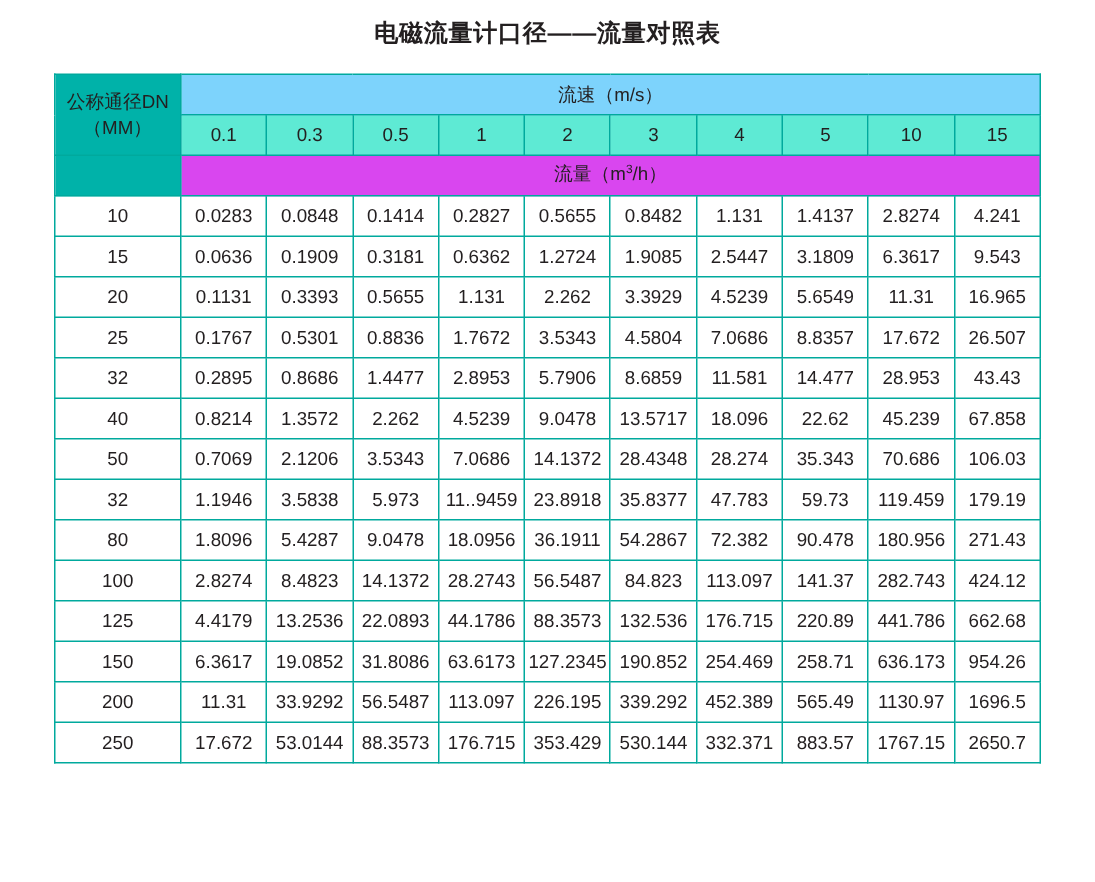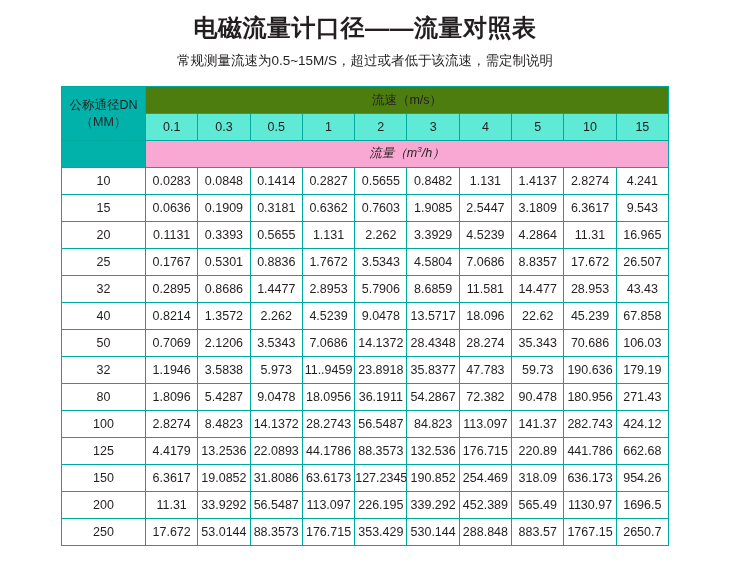--- a/index.html
+++ b/index.html
@@ -14,36 +14,36 @@
     color: #231f20;
     overflow: hidden;
   }
   .page {
     width: 730px;
     box-sizing: border-box;
     padding: 6px 8px 0 8px;
   }
   .title {
     text-align: center;
-    font-size: 24px;
+    font-size: 16px;
     font-weight: bold;
     color: #231f20;
     letter-spacing: 0.5px;
     margin-top: 6px;
     margin-bottom: 8px;
   }
   .subtitle {
     text-align: center;
     font-size: 13.5px;
     color: #231f20;
     margin-bottom: 12px;
   }
   table.flowtable {
     border-collapse: collapse;
-    width: 608px;
+    width: 658px;
     margin: 16px auto;
     table-layout: fixed;
   }
   table.flowtable td, table.flowtable th {
     border: 1px solid #00a99d;
     text-align: center;
     vertical-align: middle;
     font-size: 12.5px;
     font-weight: normal;
     color: #231f20;
@@ -52,56 +52,54 @@
     box-sizing: border-box;
   }
   .hdr-corner {
     background: #00b2a9;
     color: #ffffff;
     font-size: 12.5px;
     line-height: 1.35;
     width: 84px;
   }
   .hdr-span {
-    background: #4d7c0f;
+    background: #7dd3fc;
     color: #ffffff;
     font-size: 13.5px;
   }
   .hdr-sub {
     background: #5eead4;
     color: #ffffff;
     font-size: 13px;
     height: 26px;
   }
   .hdr-flow {
-    background: #f9a8d4;
+    background: #d946ef;
     color: #ffffff;
     font-size: 13.5px;
     height: 26px;
-    font-style: italic;
   }
   .dncell {
     background: #ffffff;
     font-size: 12.5px;
   }
   .datacell {
     background: #ffffff;
   }
   sup {
     font-size: 8px;
     vertical-align: super;
   }
 </style>
 </head>
 <body>
 
 <div class="page">
 
   <div class="title">电磁流量计口径——流量对照表</div>
-  <div class="subtitle">常规测量流速为0.5~15M/S，超过或者低于该流速，需定制说明</div>
 
   <table class="flowtable">
     <tbody id="table-body">
       <tr>
         <td class="hdr-corner" rowspan="2">
           <div>公称通径DN</div>
           <div>（MM）</div>
         </td>
         <td class="hdr-span" colspan="10">流速（m/s）</td>
       </tr>
@@ -135,37 +133,37 @@
           <td class="datacell">1.4137</td>
           <td class="datacell">2.8274</td>
           <td class="datacell">4.241</td>
         </tr>
         <tr>
           <td class="dncell">15</td>
           <td class="datacell">0.0636</td>
           <td class="datacell">0.1909</td>
           <td class="datacell">0.3181</td>
           <td class="datacell">0.6362</td>
-          <td class="datacell">0.7603</td>
+          <td class="datacell">1.2724</td>
           <td class="datacell">1.9085</td>
           <td class="datacell">2.5447</td>
           <td class="datacell">3.1809</td>
           <td class="datacell">6.3617</td>
           <td class="datacell">9.543</td>
         </tr>
         <tr>
           <td class="dncell">20</td>
           <td class="datacell">0.1131</td>
           <td class="datacell">0.3393</td>
           <td class="datacell">0.5655</td>
           <td class="datacell">1.131</td>
           <td class="datacell">2.262</td>
           <td class="datacell">3.3929</td>
           <td class="datacell">4.5239</td>
-          <td class="datacell">4.2864</td>
+          <td class="datacell">5.6549</td>
           <td class="datacell">11.31</td>
           <td class="datacell">16.965</td>
         </tr>
         <tr>
           <td class="dncell">25</td>
           <td class="datacell">0.1767</td>
           <td class="datacell">0.5301</td>
           <td class="datacell">0.8836</td>
           <td class="datacell">1.7672</td>
           <td class="datacell">3.5343</td>
@@ -217,21 +215,21 @@
         <tr>
           <td class="dncell">32</td>
           <td class="datacell">1.1946</td>
           <td class="datacell">3.5838</td>
           <td class="datacell">5.973</td>
           <td class="datacell">11..9459</td>
           <td class="datacell">23.8918</td>
           <td class="datacell">35.8377</td>
           <td class="datacell">47.783</td>
           <td class="datacell">59.73</td>
-          <td class="datacell">190.636</td>
+          <td class="datacell">119.459</td>
           <td class="datacell">179.19</td>
         </tr>
         <tr>
           <td class="dncell">80</td>
           <td class="datacell">1.8096</td>
           <td class="datacell">5.4287</td>
           <td class="datacell">9.0478</td>
           <td class="datacell">18.0956</td>
           <td class="datacell">36.1911</td>
           <td class="datacell">54.2867</td>
@@ -268,21 +266,21 @@
         </tr>
         <tr>
           <td class="dncell">150</td>
           <td class="datacell">6.3617</td>
           <td class="datacell">19.0852</td>
           <td class="datacell">31.8086</td>
           <td class="datacell">63.6173</td>
           <td class="datacell">127.2345</td>
           <td class="datacell">190.852</td>
           <td class="datacell">254.469</td>
-          <td class="datacell">318.09</td>
+          <td class="datacell">258.71</td>
           <td class="datacell">636.173</td>
           <td class="datacell">954.26</td>
         </tr>
         <tr>
           <td class="dncell">200</td>
           <td class="datacell">11.31</td>
           <td class="datacell">33.9292</td>
           <td class="datacell">56.5487</td>
           <td class="datacell">113.097</td>
           <td class="datacell">226.195</td>
@@ -293,21 +291,21 @@
           <td class="datacell">1696.5</td>
         </tr>
         <tr>
           <td class="dncell">250</td>
           <td class="datacell">17.672</td>
           <td class="datacell">53.0144</td>
           <td class="datacell">88.3573</td>
           <td class="datacell">176.715</td>
           <td class="datacell">353.429</td>
           <td class="datacell">530.144</td>
-          <td class="datacell">288.848</td>
+          <td class="datacell">332.371</td>
           <td class="datacell">883.57</td>
           <td class="datacell">1767.15</td>
           <td class="datacell">2650.7</td>
         </tr>
       </tbody>
   </table>
 
 </div>
 
 </body></html>

